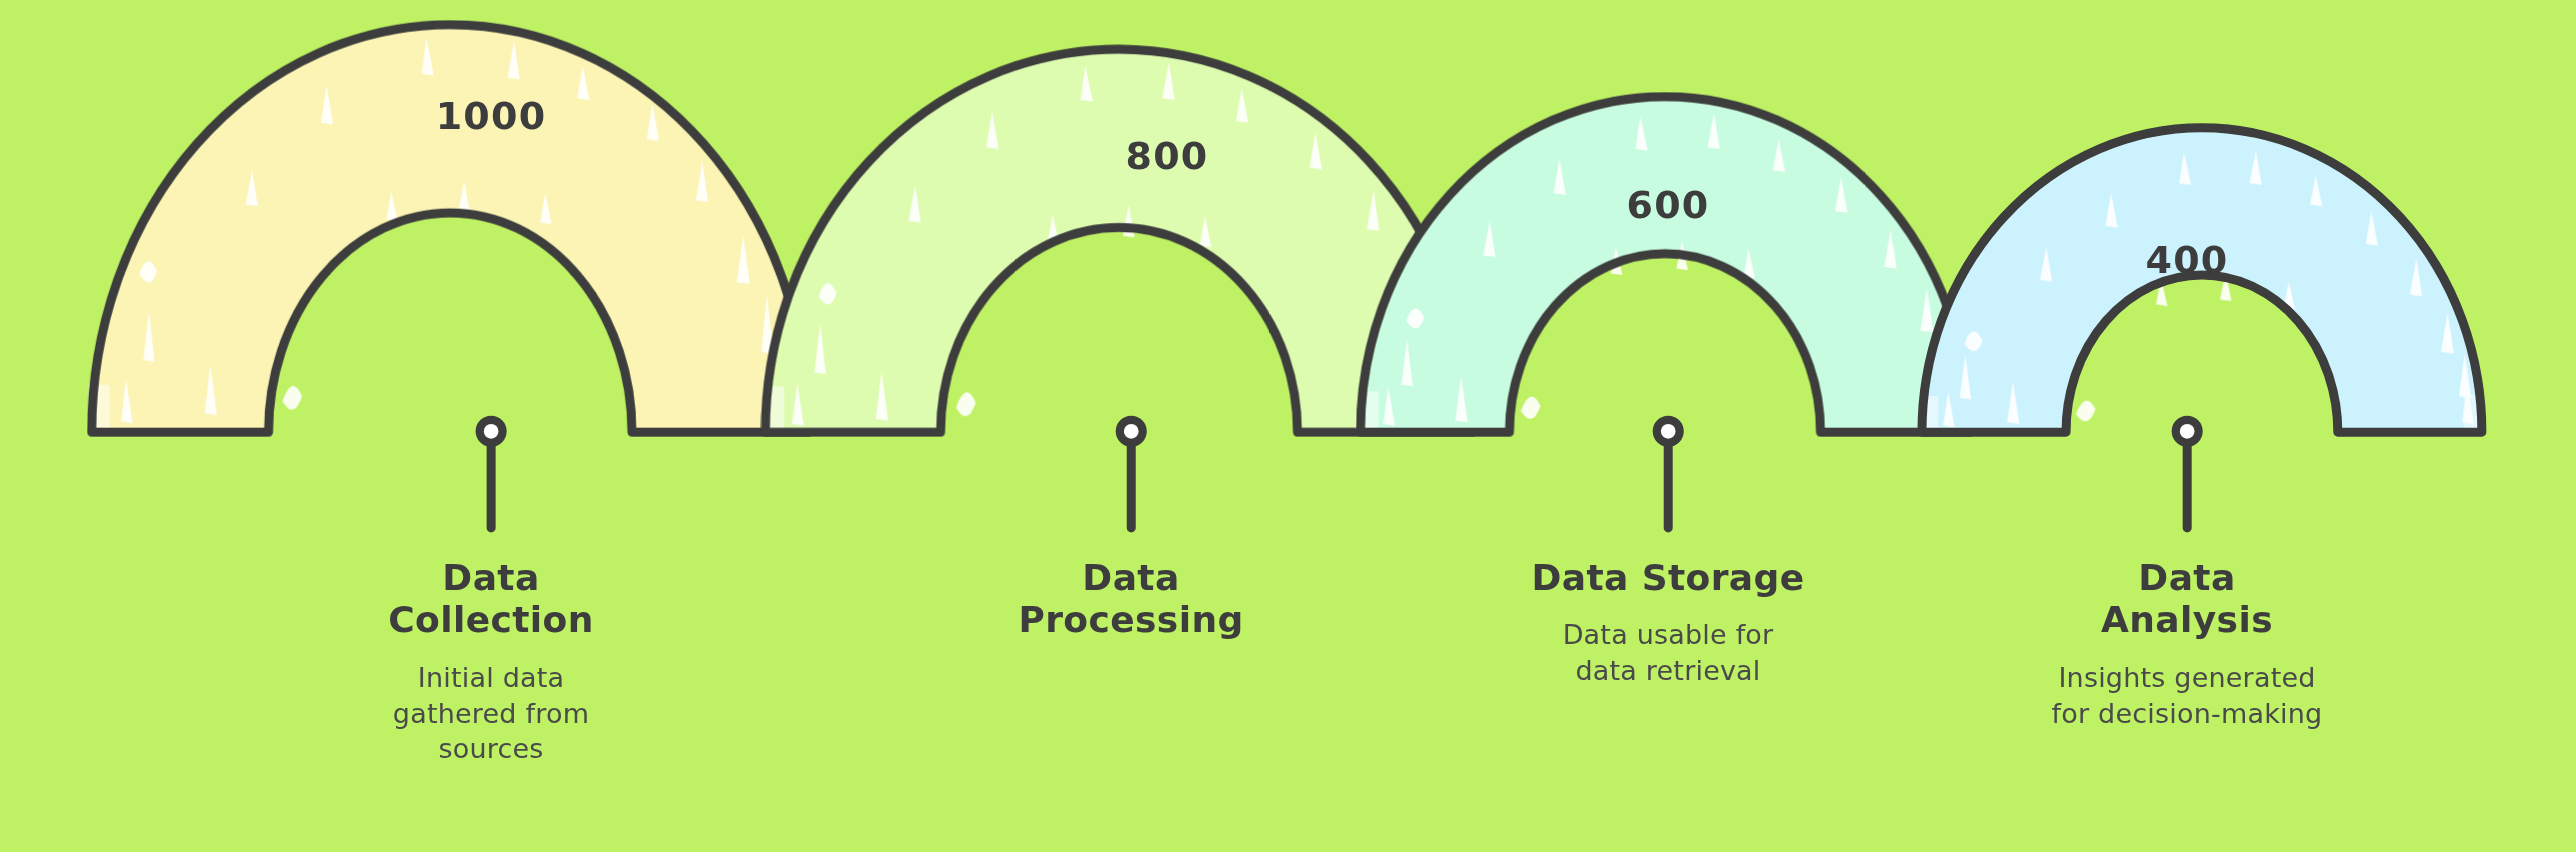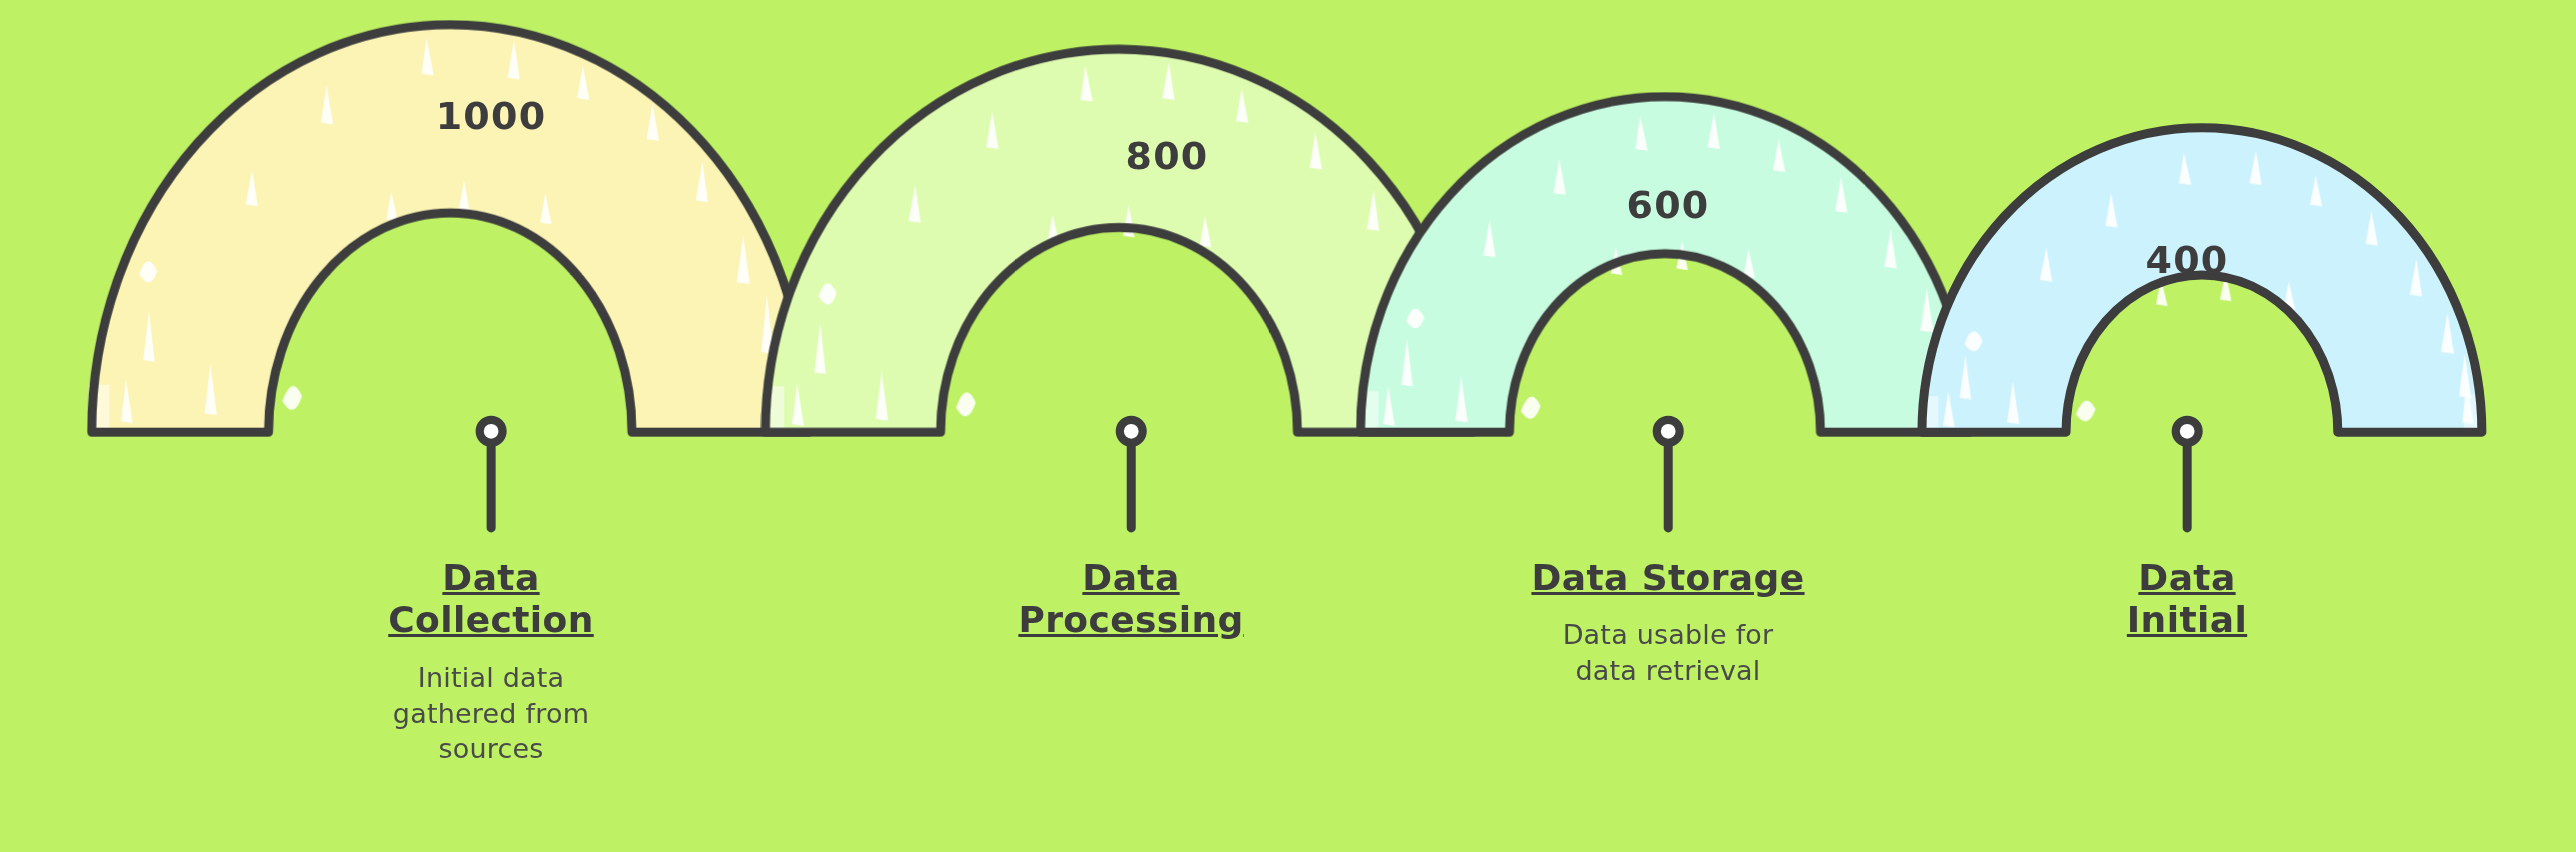--- a/index.html
+++ b/index.html
@@ -46,21 +46,20 @@
     width: 377px;
   }
   .step-title {
     font-family: "DejaVu Sans", sans-serif;
     font-weight: bold;
     font-size: 36px;
     line-height: 1.18;
     color: #3d3d3d;
     letter-spacing: 0.4px;
     margin: 0;
-    text-decoration: underline;
   }
   .step-desc {
     font-family: "DejaVu Sans", sans-serif;
     font-weight: normal;
     font-size: 27px;
     line-height: 1.32;
     color: #4a4a4a;
     margin: 18px 0 0 0;
     letter-spacing: 0.2px;
   }
@@ -239,18 +238,22 @@
     </div>
     <div class="step-desc">
       <span>Data usable for</span><br>
       <span>data retrieval</span>
     </div>
   </div>
 
   <div class="step-text" style="left:2187px; top:557px;">
     <div class="step-title">
       <span>Data</span><br>
-      <span>Initial</span>
+      <span>Analysis</span>
+    </div>
+    <div class="step-desc">
+      <span>Insights generated</span><br>
+      <span>for decision-making</span>
     </div>
   </div>
 
 </div>
 
 
 </body></html>

